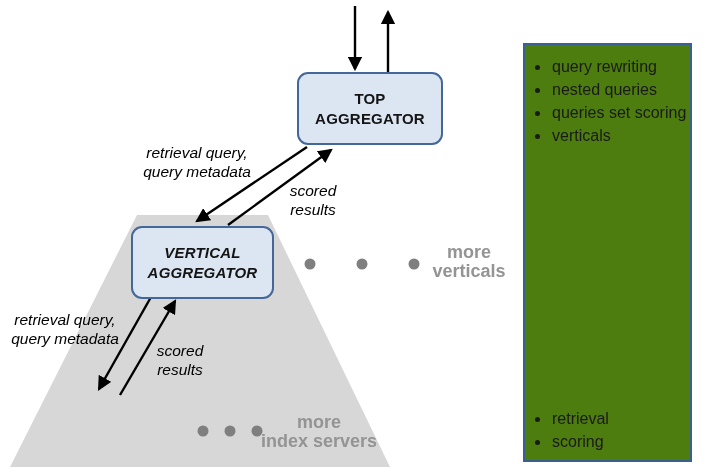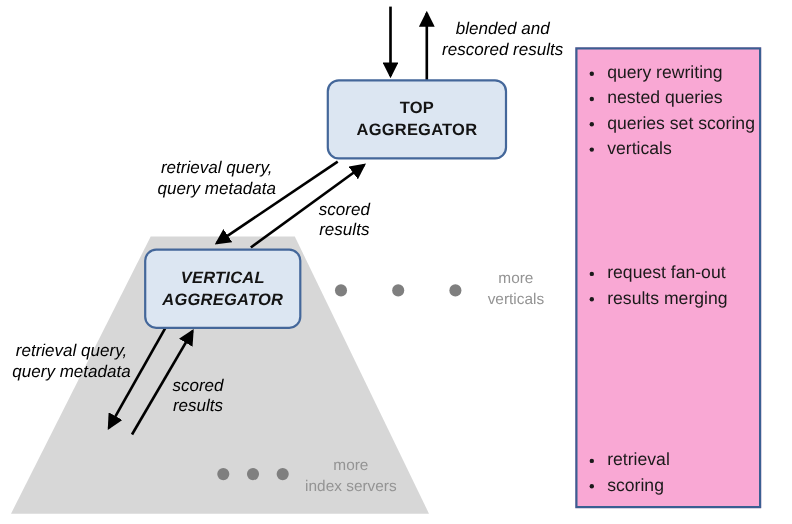--- a/index.html
+++ b/index.html
@@ -8,43 +8,43 @@
     font-family:"Liberation Sans",sans-serif;overflow:hidden;
   }
   #diagram-svg{position:absolute;left:0;top:0;width:720px;height:476px;}
   .node{
     position:absolute;box-sizing:border-box;
     background:#dce6f2;border:2.5px solid #44679a;border-radius:11px;
     display:flex;align-items:center;justify-content:center;
     text-align:center;font-weight:bold;font-size:15px;line-height:1.3;
     color:#141414;white-space:pre-line;letter-spacing:.2px;
   }
-  .node-top{left:297px;top:72px;width:164px;height:73px;}
+  .node-top{left:297px;top:72px;width:146px;height:73px;}
   .node-vertical{left:131px;top:226px;width:143px;height:73px;font-style:italic;}
   .node-index{left:55px;top:395px;width:113px;height:73px;}
   .edge-label{
     position:absolute;font-style:italic;font-size:15.5px;line-height:19px;
     color:#000;text-align:center;white-space:pre-line;
   }
   .lbl-raw{left:228px;top:17px;width:124px;}
   .lbl-blended{left:396px;top:17px;width:122px;}
   .lbl-retrieval-top{left:134px;top:143px;width:126px;}
   .lbl-scored-top{left:282px;top:181px;width:62px;}
   .lbl-retrieval-bottom{left:2px;top:310px;width:126px;}
   .lbl-scored-bottom{left:149px;top:341px;width:62px;}
   .more-label{
-    position:absolute;font-weight:normal;font-size:14px;line-height:19px;
+    position:absolute;font-weight:bold;font-size:18px;line-height:19px;
     color:#949494;text-align:center;white-space:pre-line;
   }
   .lbl-more-verticals{left:428px;top:243px;width:82px;}
   .lbl-more-index{left:258px;top:413px;width:122px;}
   .side-panel{
     position:absolute;box-sizing:border-box;
     left:523px;top:43px;width:169px;height:419px;
-    background:#f9a8d4;border:2.5px solid #3a5f92;
+    background:#4d7c0f;border:2.5px solid #3a5f92;
   }
   .panel-group{position:absolute;left:0;width:100%;}
   .panel-group ul{margin:0;padding-left:26px;list-style:disc;}
   .panel-group li{
     font-size:16px;line-height:23px;color:#1a1a1a;padding-left:1px;
   }
   .pg-top{top:10px;}
   .pg-middle{top:192px;}
   .pg-bottom{top:362px;}
 </style>
@@ -81,22 +81,20 @@
       <circle cx="230" cy="431" r="5.5"></circle>
       <circle cx="257" cy="431" r="5.5"></circle>
     </g>
   </svg>
 
   <div class="node node-top">TOP
 AGGREGATOR</div>
   <div class="node node-vertical">VERTICAL
 AGGREGATOR</div>
 
-  <div class="edge-label lbl-blended">blended and
-rescored results</div>
   <div class="edge-label lbl-retrieval-top">retrieval query,
 query metadata</div>
   <div class="edge-label lbl-scored-top">scored
 results</div>
   <div class="edge-label lbl-retrieval-bottom">retrieval query,
 query metadata</div>
   <div class="edge-label lbl-scored-bottom">scored
 results</div>
 
   <div class="more-label lbl-more-verticals">more
@@ -106,26 +104,20 @@
 
   <div class="side-panel">
     <div class="panel-group pg-top">
       <ul>
         <li>query rewriting</li>
         <li>nested queries</li>
         <li>queries set scoring</li>
         <li>verticals</li>
       </ul>
     </div>
-    <div class="panel-group pg-middle">
-      <ul>
-        <li>request fan-out</li>
-        <li>results merging</li>
-      </ul>
-    </div>
     <div class="panel-group pg-bottom">
       <ul>
         <li>retrieval</li>
         <li>scoring</li>
       </ul>
     </div>
   </div>
 
 </div>
 

